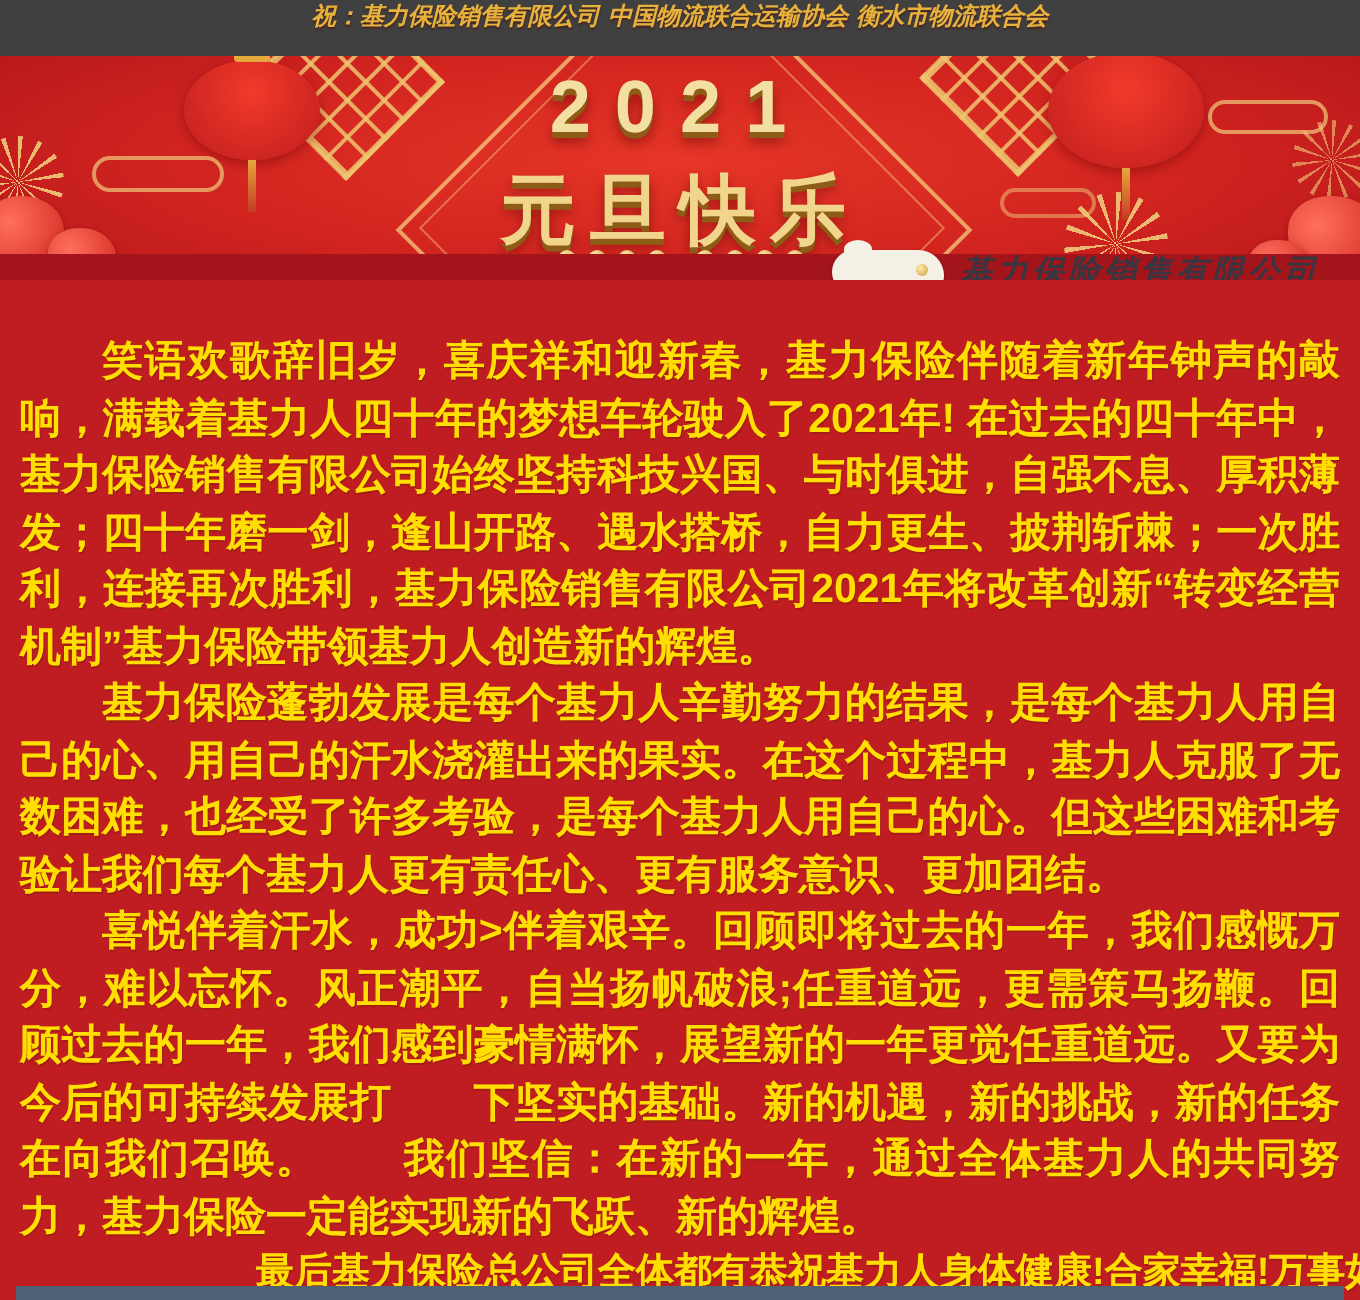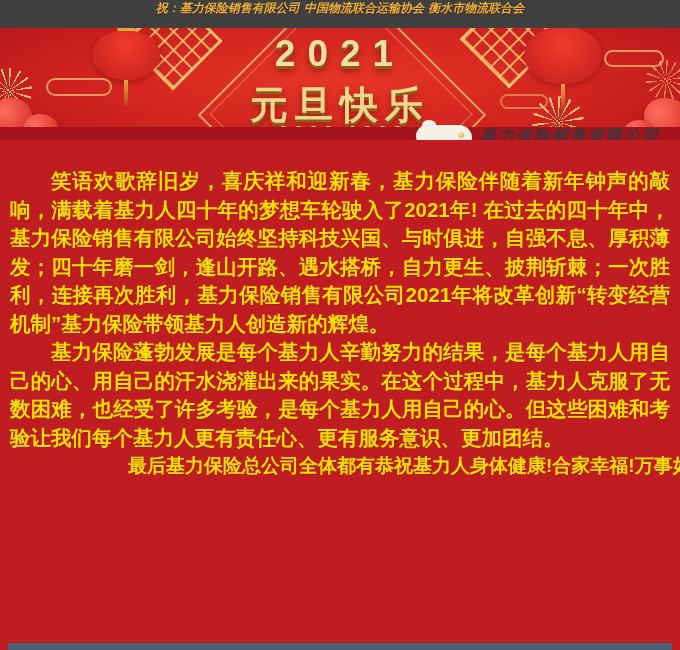--- a/index.html
+++ b/index.html
@@ -129,17 +129,18 @@
       <div class="company">
         <div class="ox"></div>
         <div class="company-name">基力保险销售有限公司</div>
       </div>
     </div>
   </div>
 
   <div class="letter">
     <p>笑语欢歌辞旧岁，喜庆祥和迎新春，基力保险伴随着新年钟声的敲响，满载着基力人四十年的梦想车轮驶入了2021年! 在过去的四十年中，基力保险销售有限公司始终坚持科技兴国、与时俱进，自强不息、厚积薄发；四十年磨一剑，逢山开路、遇水搭桥，自力更生、披荆斩棘；一次胜利，连接再次胜利，基力保险销售有限公司2021年将改革创新“转变经营机制”基力保险带领基力人创造新的辉煌。</p>
     <p>基力保险蓬勃发展是每个基力人辛勤努力的结果，是每个基力人用自己的心、用自己的汗水浇灌出来的果实。在这个过程中，基力人克服了无数困难，也经受了许多考验，是每个基力人用自己的心。但这些困难和考验让我们每个基力人更有责任心、更有服务意识、更加团结。</p>
+    <p>喜悦伴着汗水，成功&gt;伴着艰辛。回顾即将过去的一年，我们感慨万分，难以忘怀。风正潮平，自当扬帆破浪;任重道远，更需策马扬鞭。回顾过去的一年，我们感到豪情满怀，展望新的一年更觉任重道远。又要为今后的可持续发展打　　下坚实的基础。新的机遇，新的挑战，新的任务在向我们召唤。　　我们坚信：在新的一年，通过全体基力人的共同努力，基力保险一定能实现新的飞跃、新的辉煌。</p>
     <p class="final">最后基力保险总公司全体都有恭祝基力人身体健康!合家幸福!万事如意！</p>
   </div>
 
   <div class="bottom-bar"></div>
 </div>
 
 </body></html>

